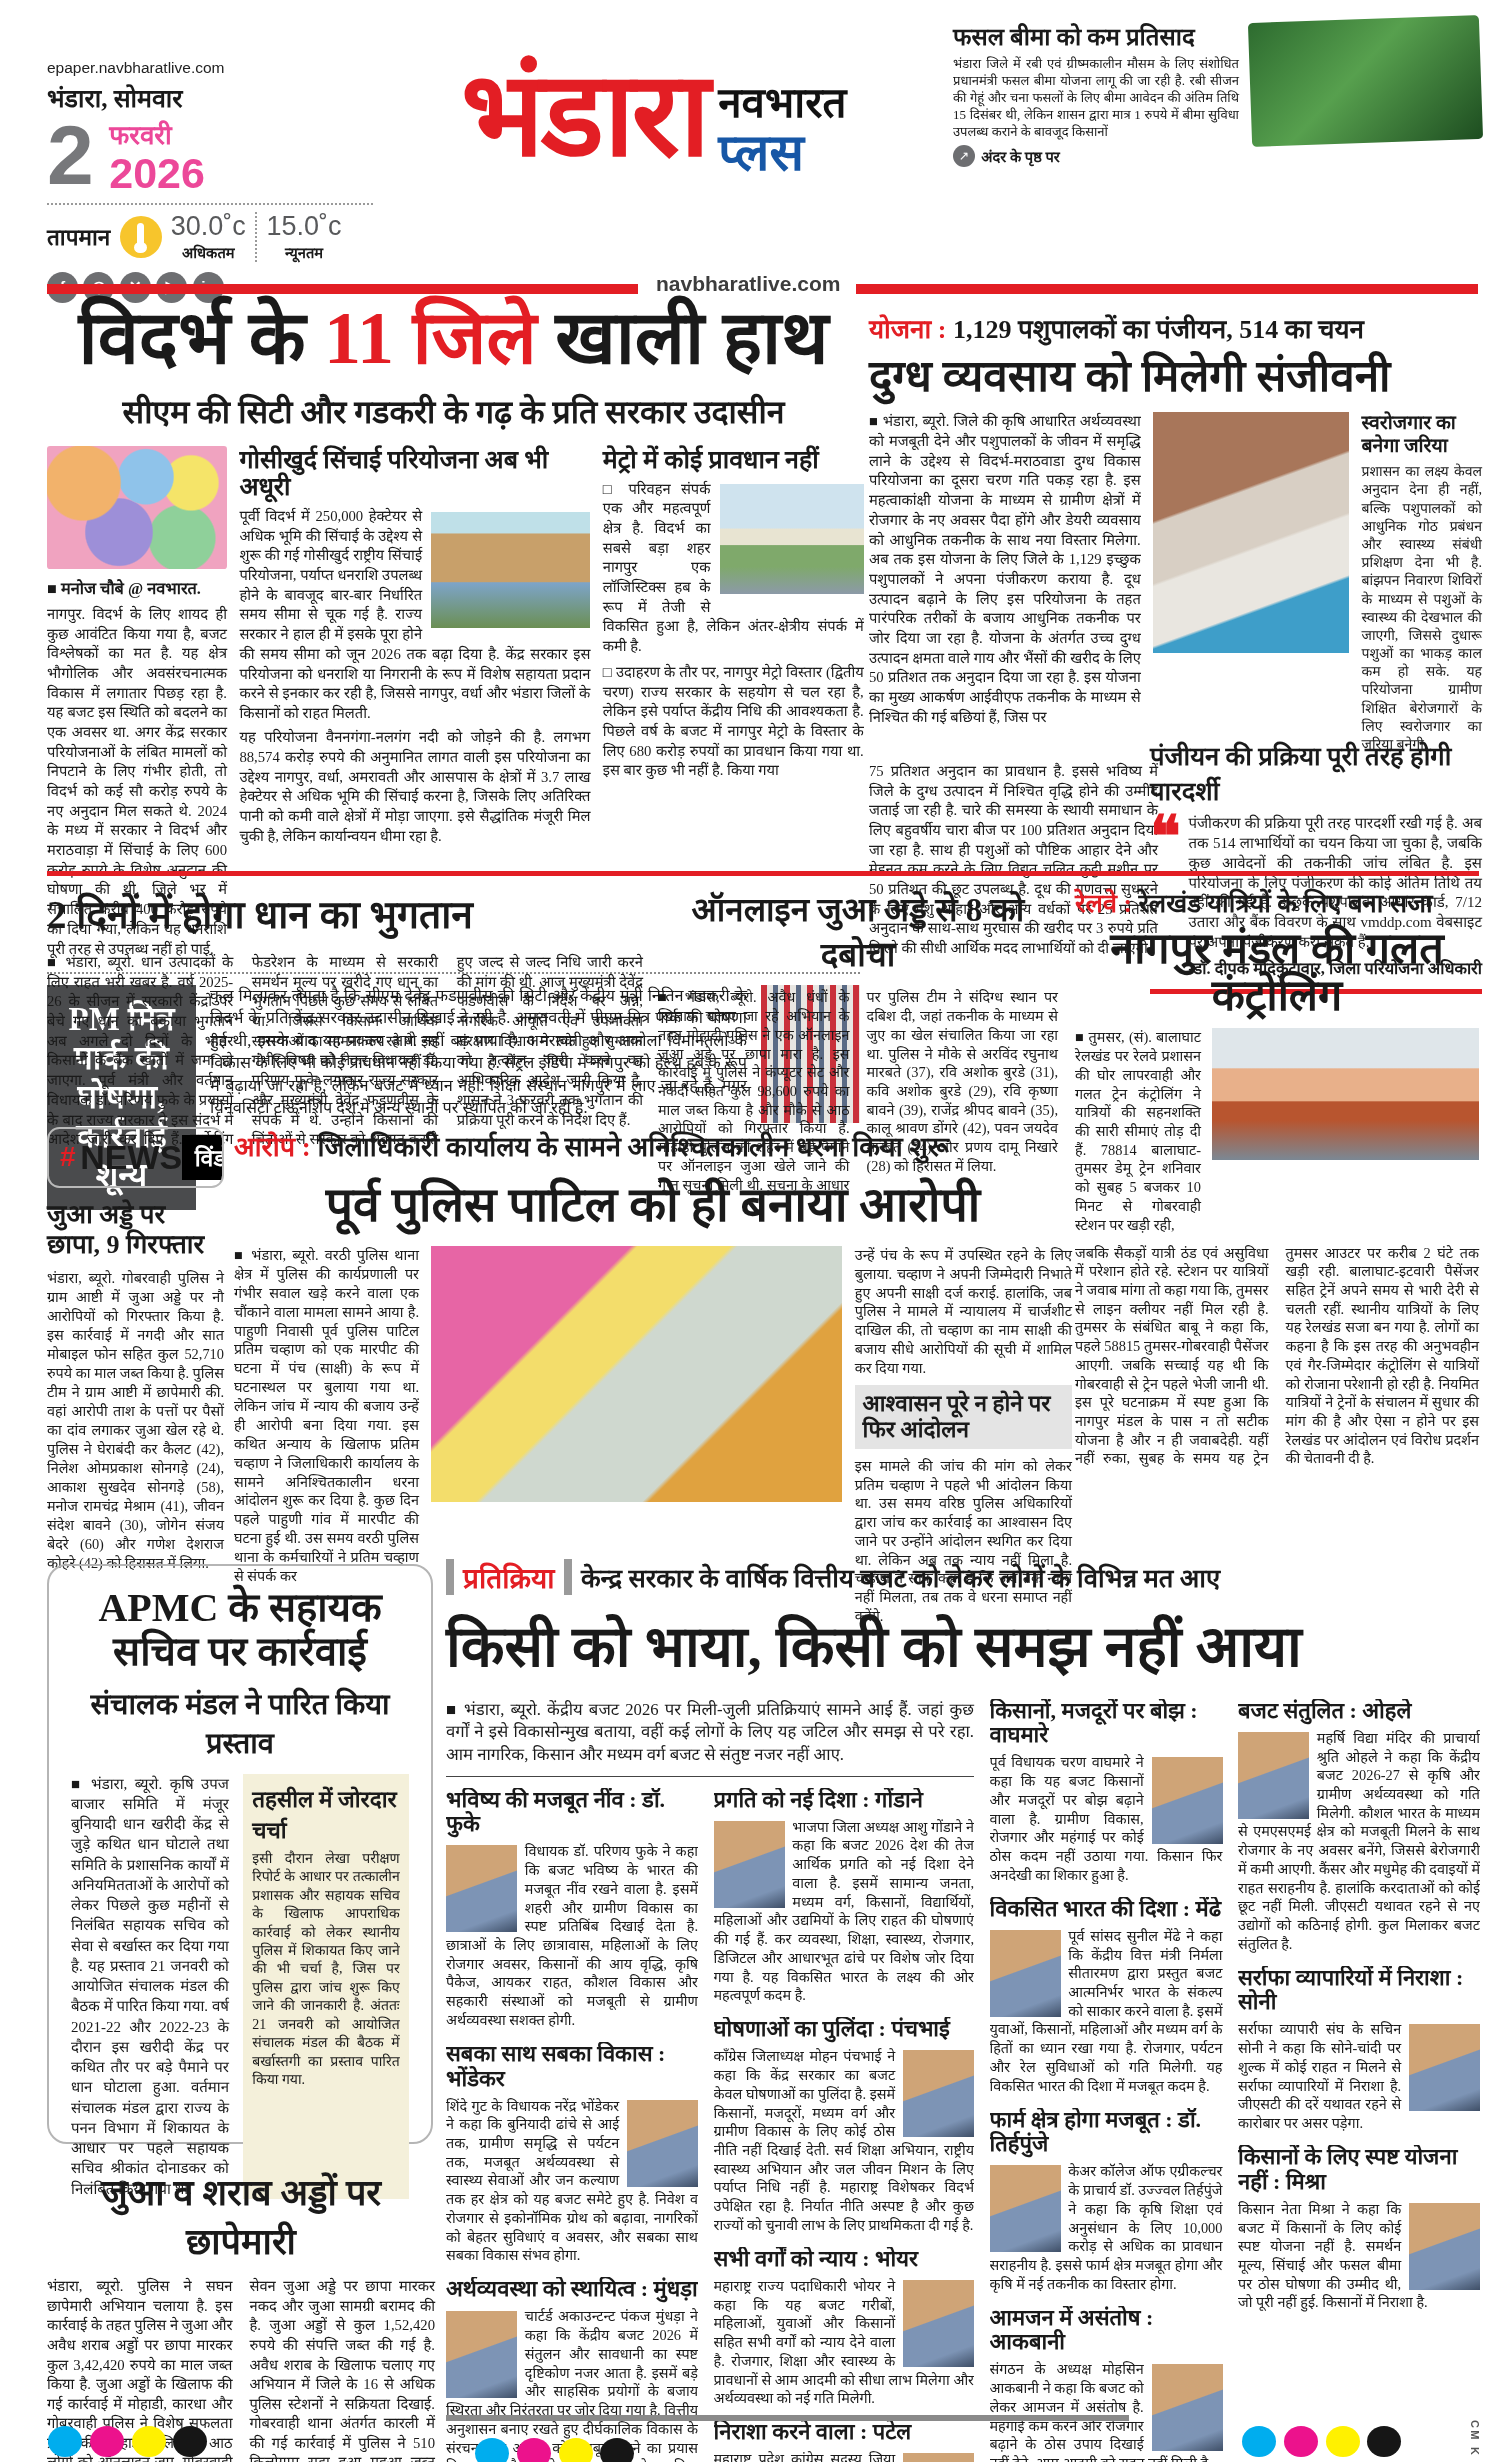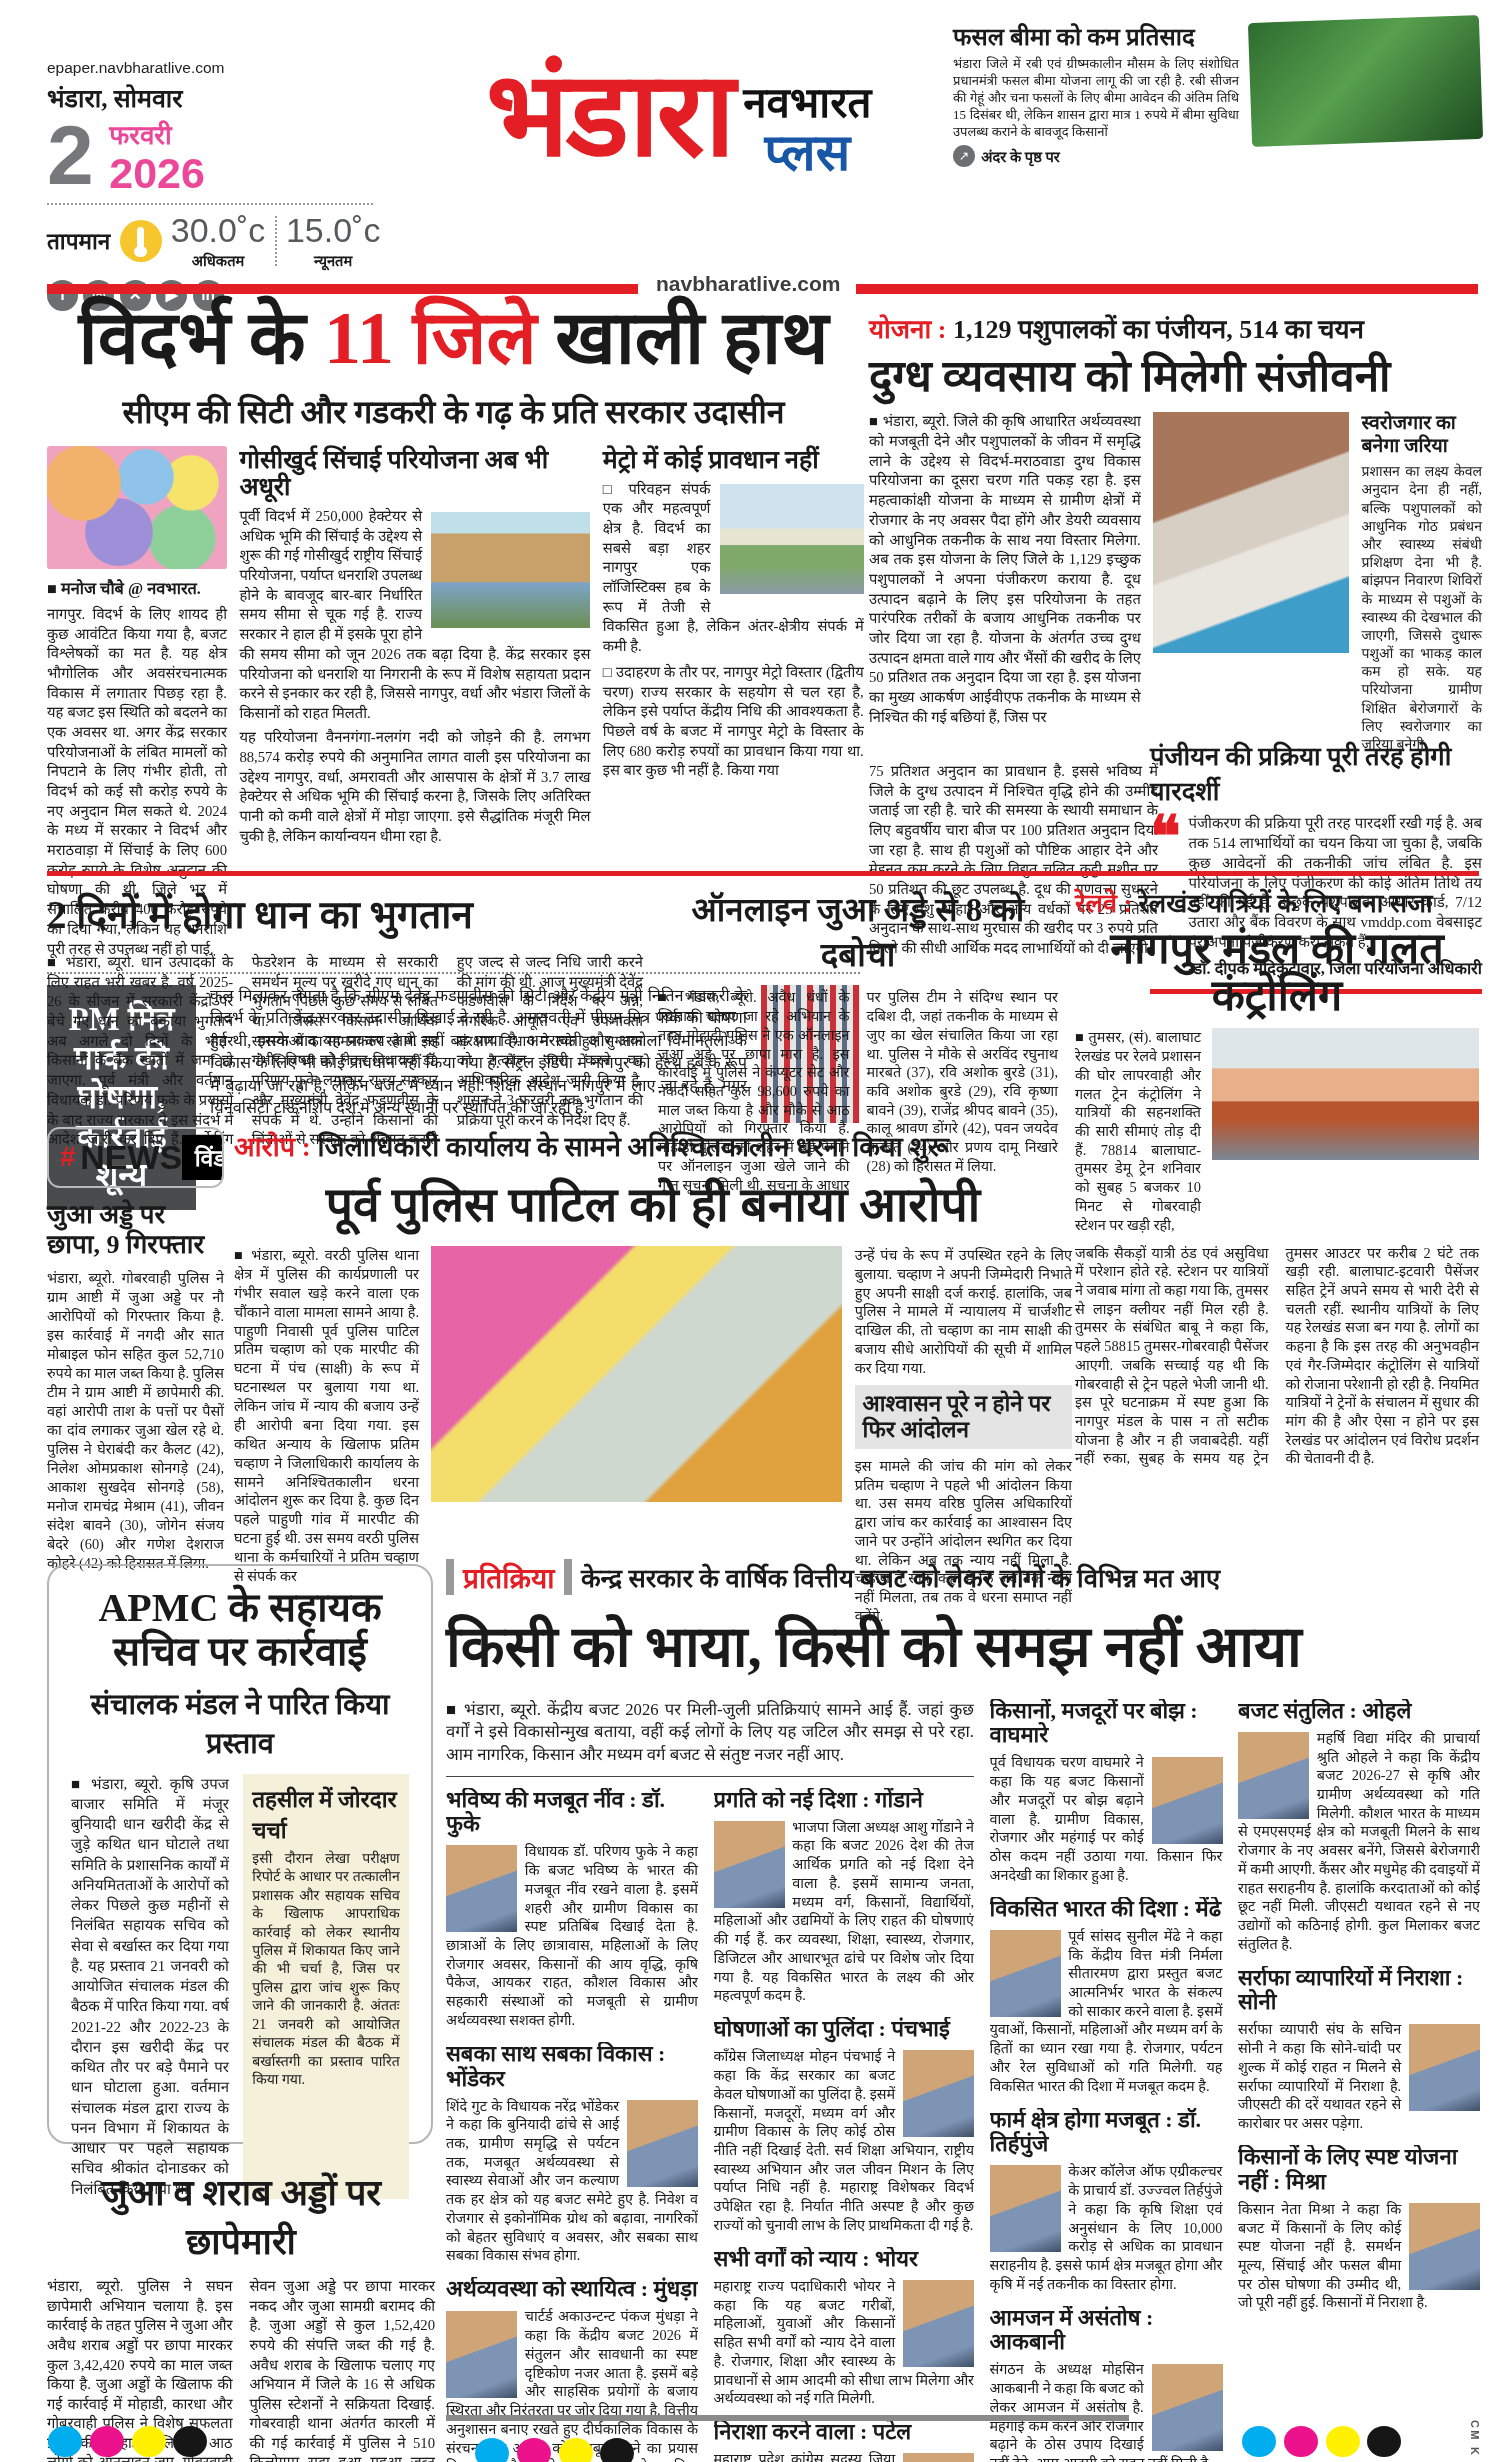--- a/index.html
+++ b/index.html
@@ -17,21 +17,21 @@
   .date-num { font-family:"Liberation Sans", sans-serif; font-size:84px; font-weight:800; color:#77787b; line-height:.95; }
   .date-stack { margin-left:15.5px; color:#ec4899; font-weight:800; }
   .date-month { font-size:26px; }
   .date-year { font-family:"Liberation Sans", sans-serif; font-size:43px; line-height:1; }
   .dotline { border-top:2.3px dotted #9a9a9a; margin:7.8px 0 6.2px; width:326px; }
   .temp-row { display:flex; align-items:center; gap:9.3px; }
   .temp-label { font-size:22.5px; font-weight:800; }
   .temp-ico { width:42px; height:42px; border-radius:50%; background:#f7c52c; position:relative; flex:0 0 auto; }
   .temp-ico .tube { position:absolute; left:17px; top:7px; width:7.8px; height:23px; background:#fff; border-radius:4.7px; }
   .temp-ico .bulb { position:absolute; left:14.7px; top:25.6px; width:12.4px; height:11px; background:#fff; border-radius:50%; }
-  .temp-val { font-family:"Liberation Sans", sans-serif; font-size:34px; color:#58595b; }
+  .temp-val { font-family:"Liberation Sans", sans-serif; font-size:27px; color:#58595b; }
   .temp-sub { font-size:14.7px; font-weight:700; text-align:center; }
   .temp-sep { border-left:2.3px dotted #9a9a9a; height:50px; }
   .soc-row { display:flex; gap:5.4px; margin-top:9.3px; }
   .soc { width:31px; height:31px; border-radius:50%; background:#6d6e71; color:#fff; display:flex; align-items:center; justify-content:center;
          font-family:"Liberation Sans", sans-serif; font-weight:800; font-size:15.5px; }
 
   
   .masthead { display:flex; align-items:flex-start; }
   .mast-main { font-size:118px; font-weight:900; color:#e31e24; line-height:1.1; letter-spacing:-3.1px; }
   .mast-side { margin-left:11px; margin-top:29.5px; }
@@ -183,21 +183,21 @@
     <div class="soc-row">
 
     <span class="soc rx side-none">f</span>
         <span class="soc rx side-none">◎</span>
         <span class="soc rx side-none">✕</span>
         <span class="soc rx side-none">▶</span>
         <span class="soc rx side-none">in</span>
       </div>
   </div>
 
-  <div class="abs masthead" style="left:486px; top:51px; width:458px;text-align:center;">
+  <div class="abs masthead" style="left:461px; top:51px; width:458px;">
     <div class="mast-main">भंडारा</div>
     <div class="mast-side">
       <div class="mast-top">नवभारत</div>
       <div class="mast-bot">प्लस</div>
     </div>
   </div>
 
   <div class="abs crop-box" style="left:953px; top:18.6px; width:528px; height:124px;">
     <div style="width:286px;">
       <div class="crop-title">फसल बीमा को कम प्रतिसाद</div>

